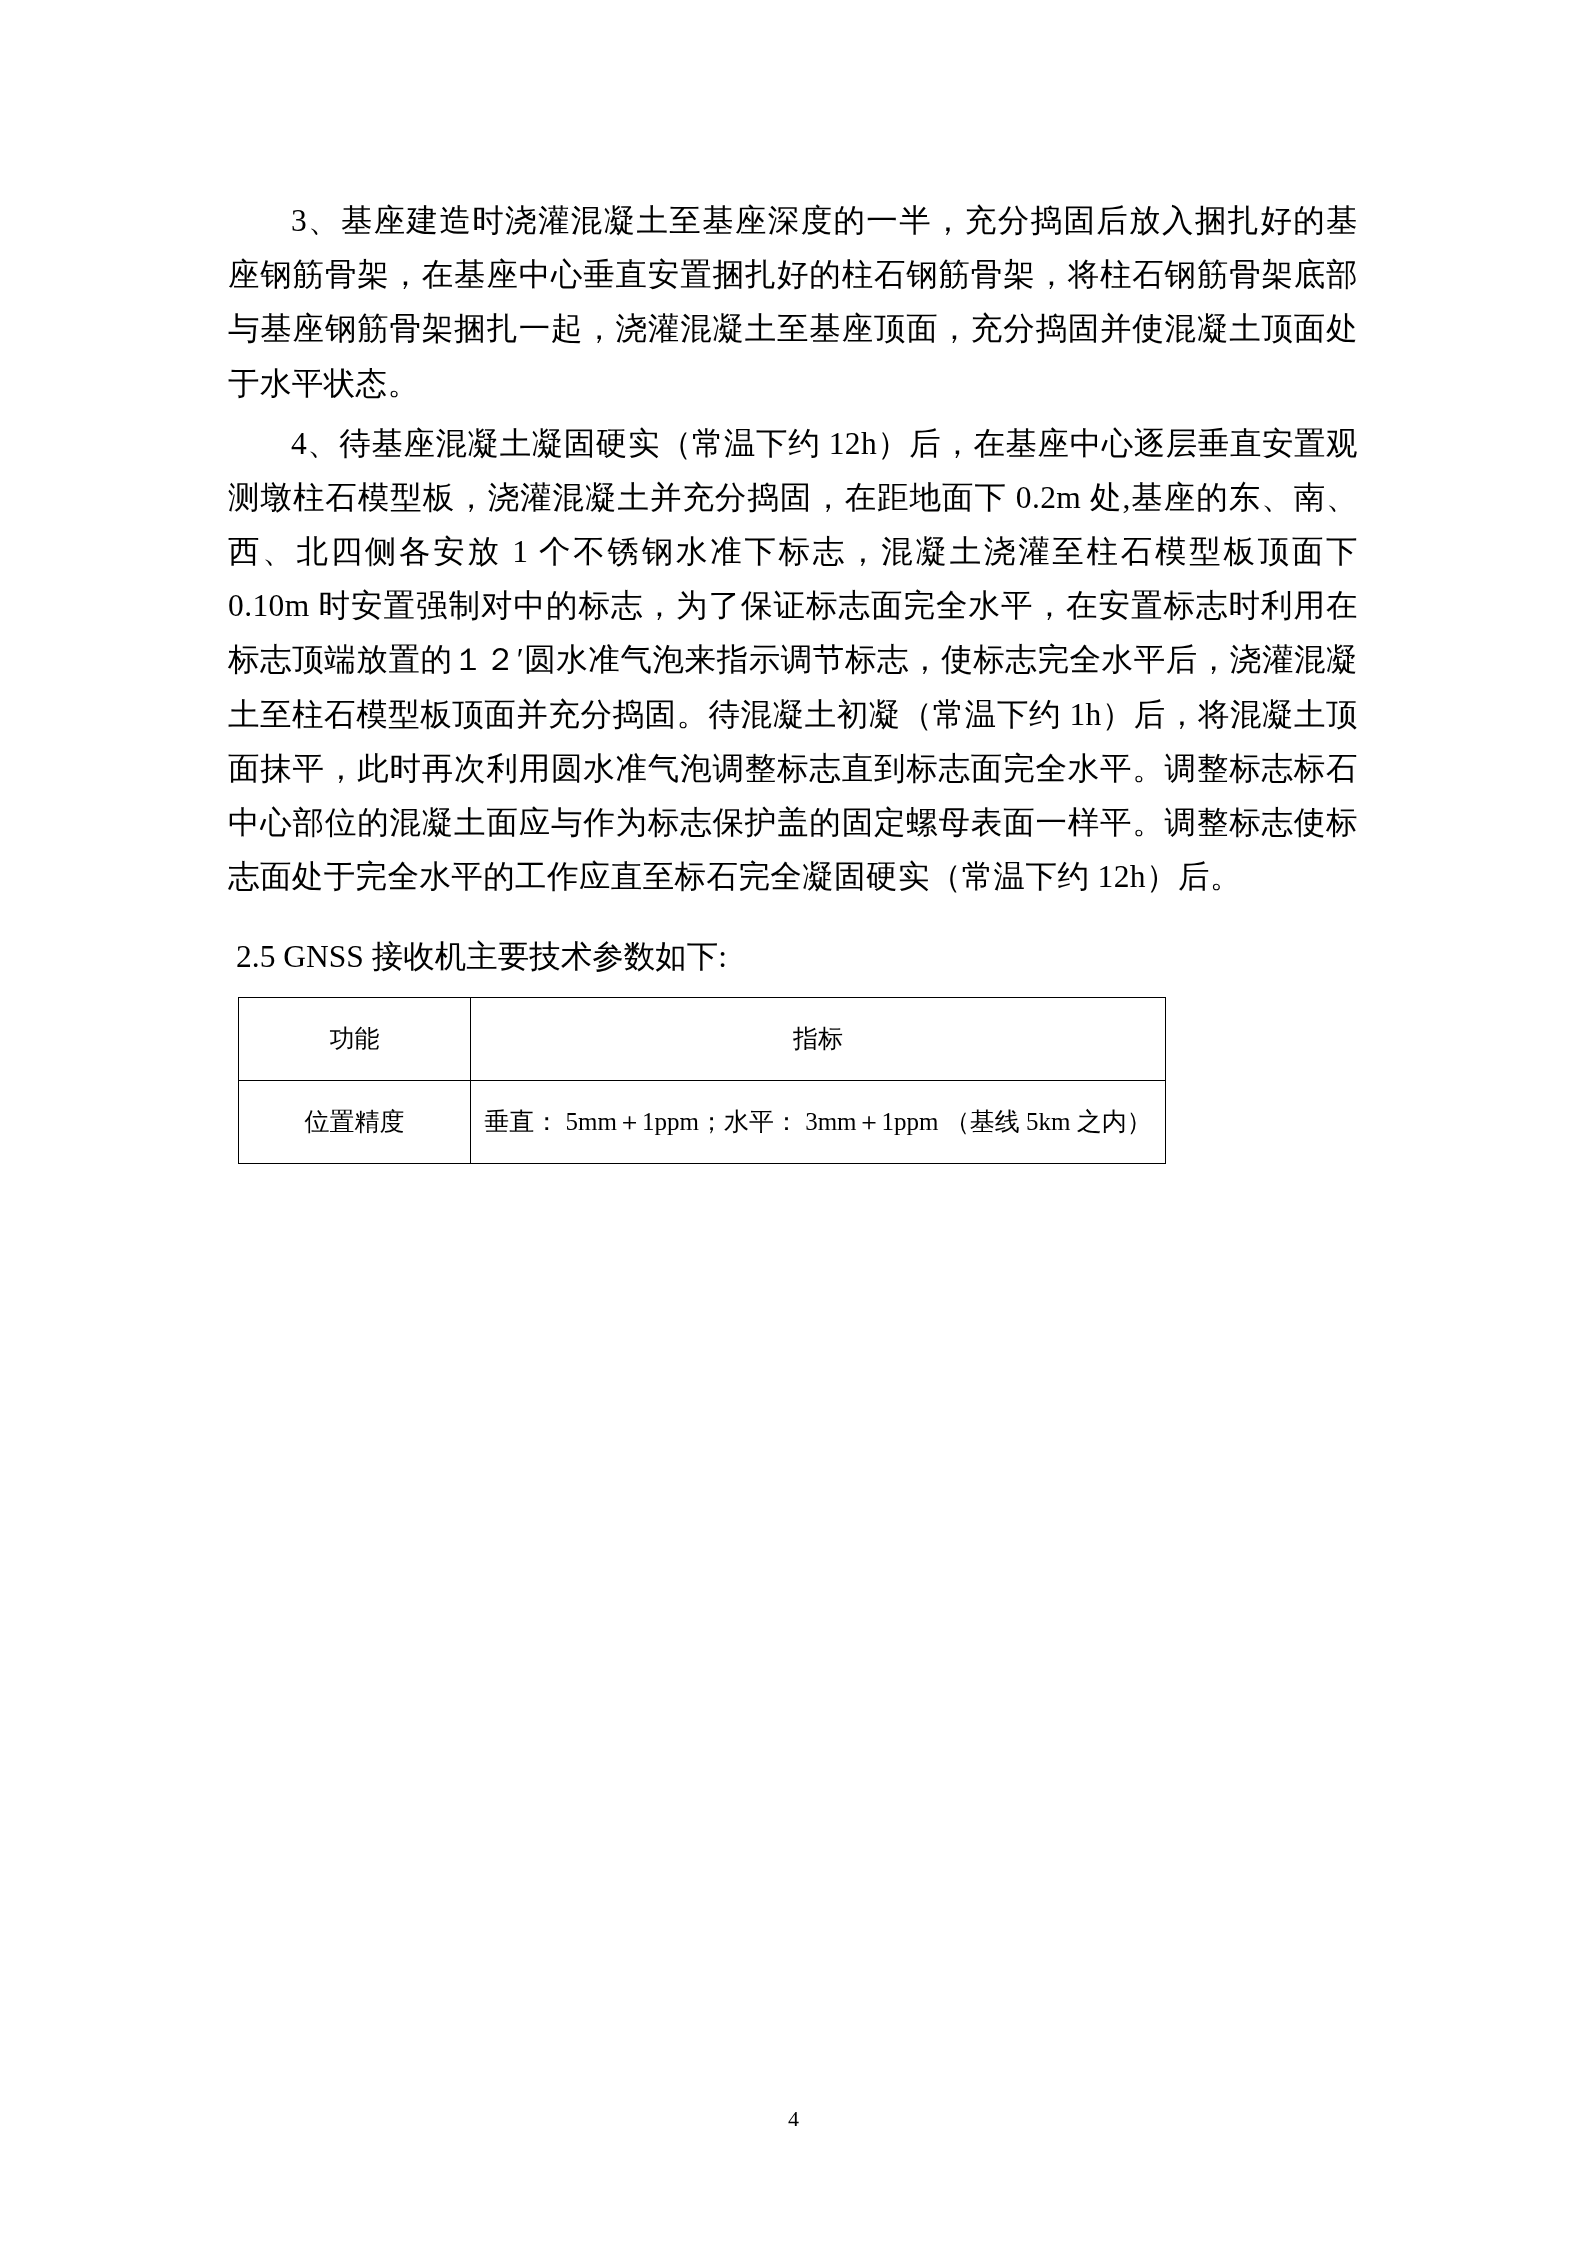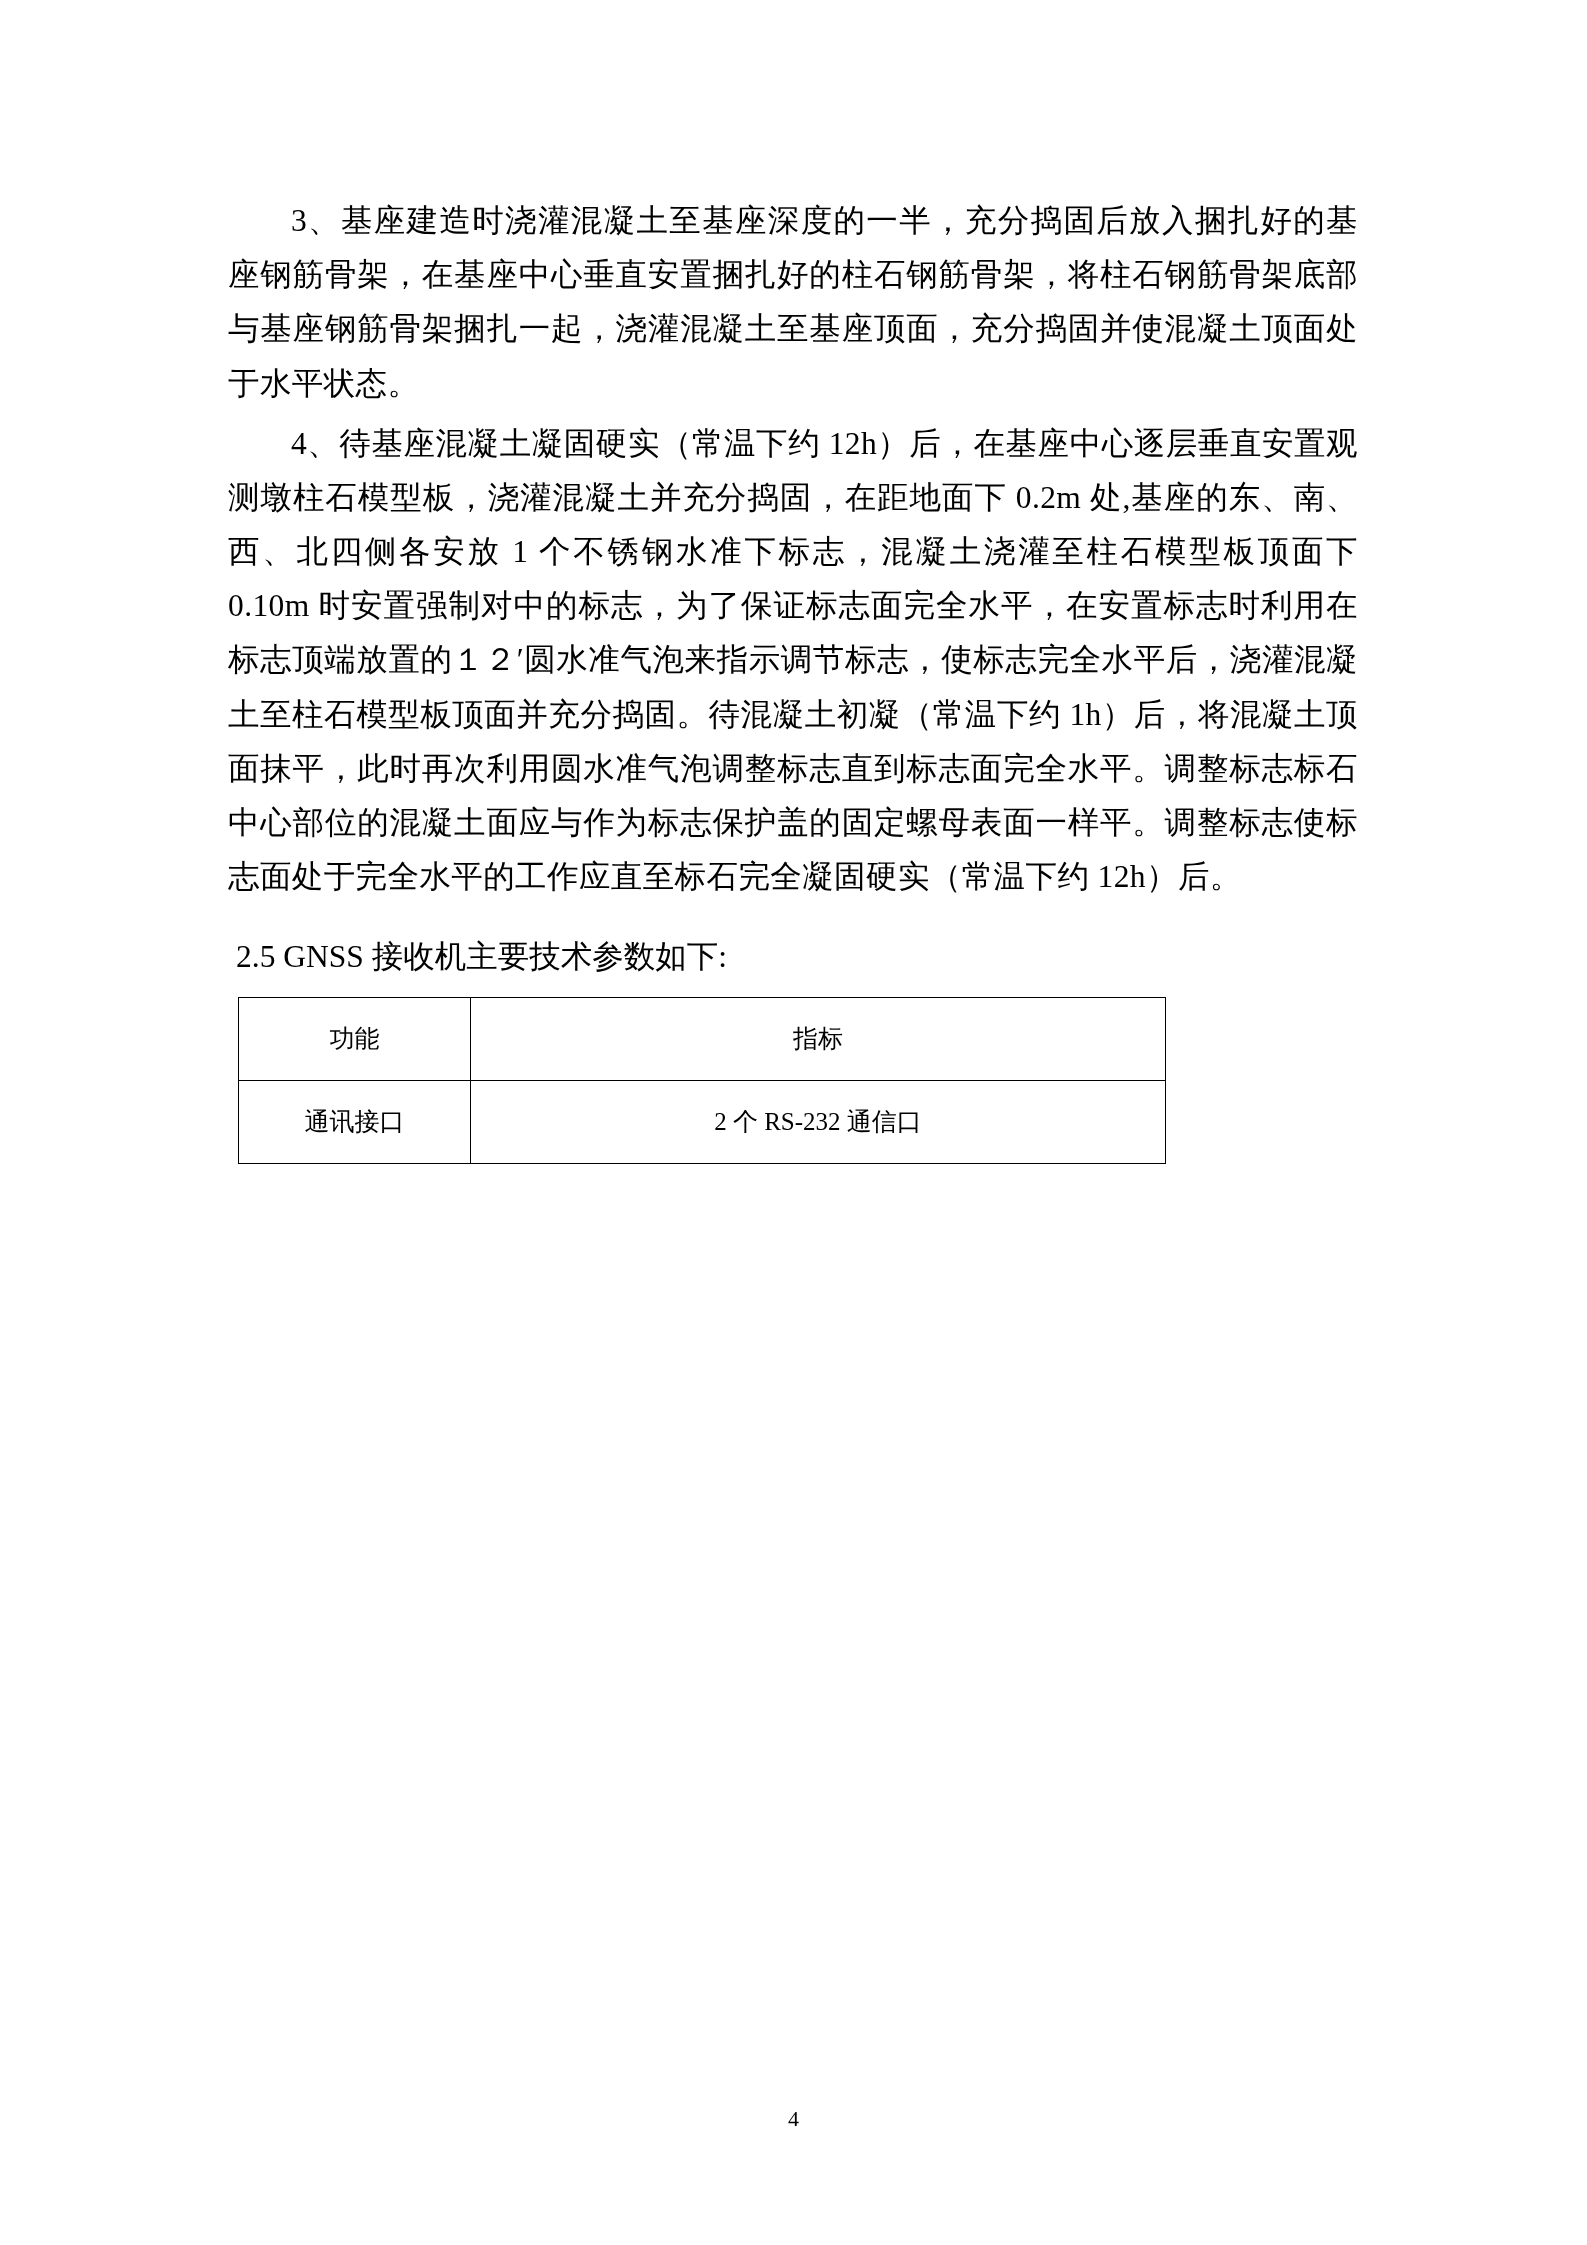--- a/index.html
+++ b/index.html
@@ -85,22 +85,22 @@
 
     <div class="heading">2.5 GNSS 接收机主要技术参数如下:</div>
 
     <table class="spec-table">
       <tbody>
         <tr>
           <td class="col-func">功能</td>
           <td>指标</td>
         </tr>
         <tr>
-          <td class="col-func">通讯接口</td>
-          <td>2 个 RS-232 通信口</td>
+          <td class="col-func">位置精度</td>
+          <td>垂直： 5mm＋1ppm；水平： 3mm＋1ppm （基线 5km 之内）</td>
         </tr>
       </tbody>
     </table>
 
   </div>
 
   <div class="page-number">4</div>
 
 </div>
 

